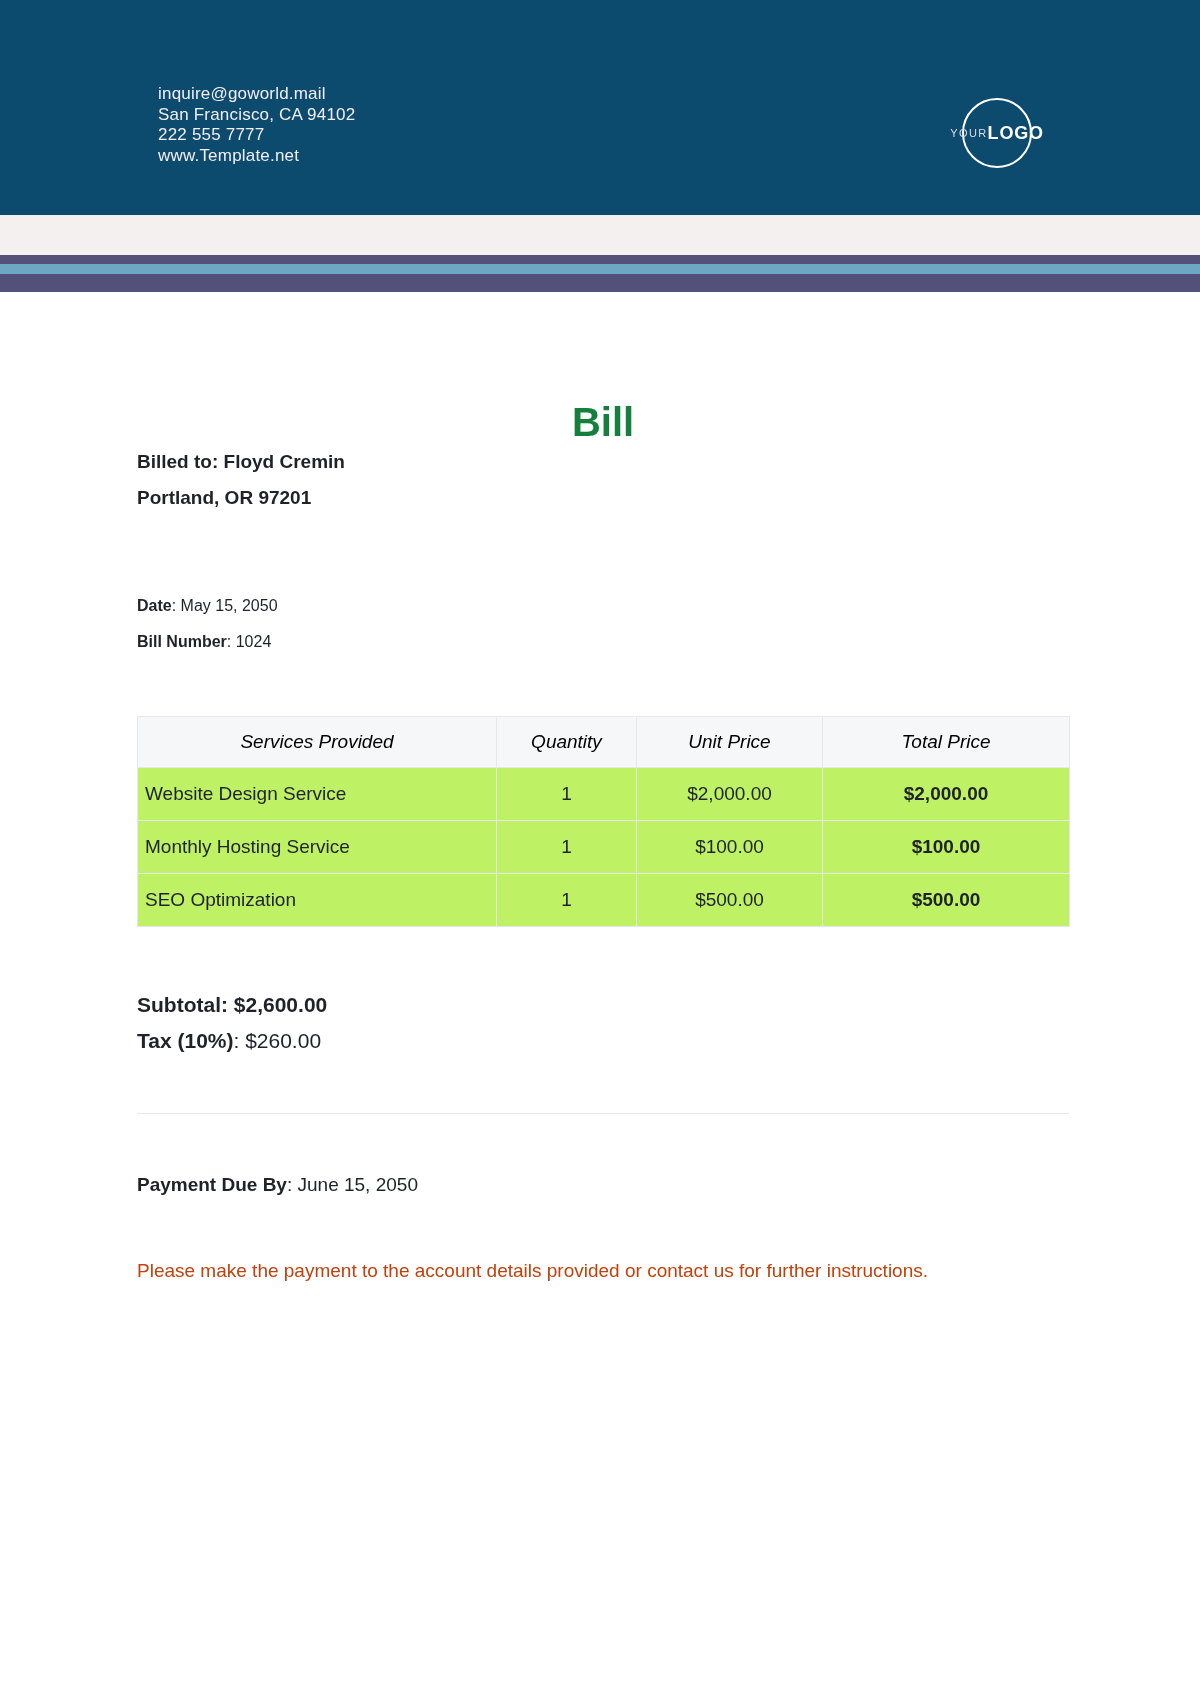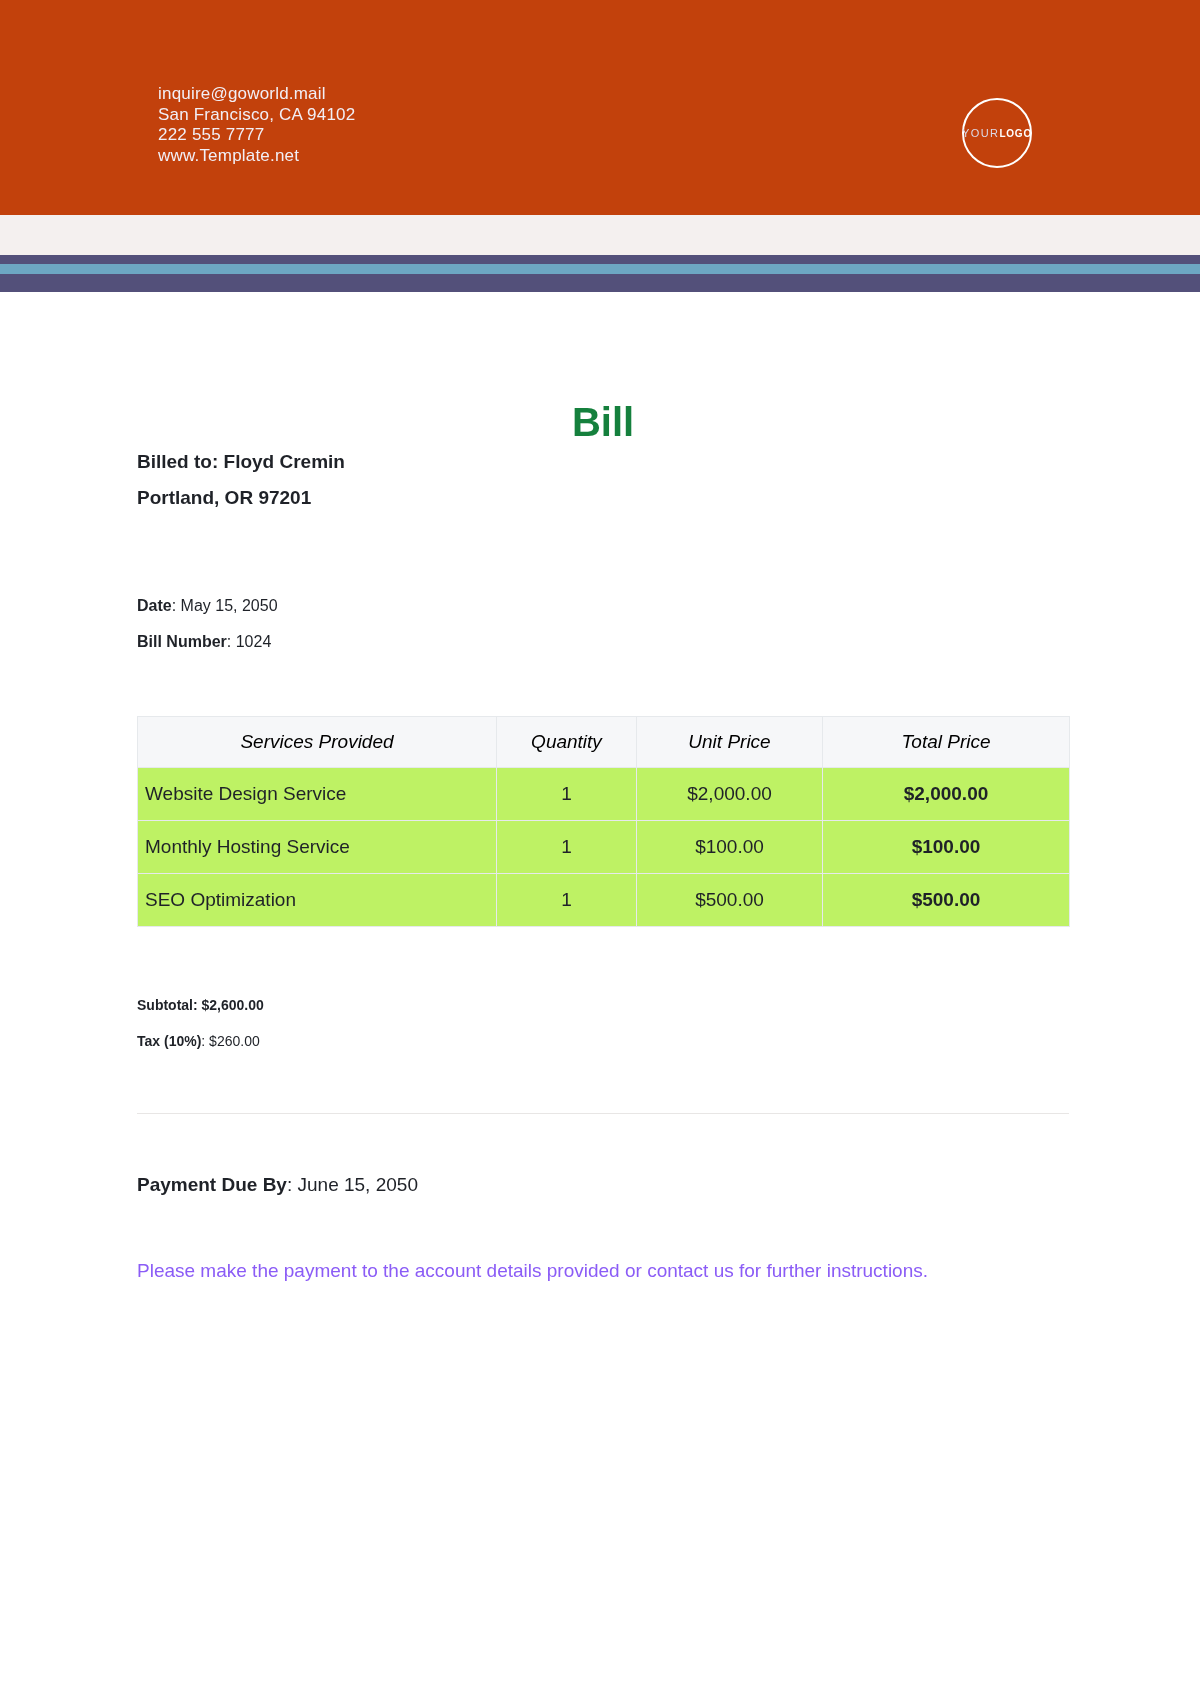--- a/index.html
+++ b/index.html
@@ -8,21 +8,21 @@
     background: #ffffff;
     font-family: "Liberation Sans", sans-serif;
     color: #1f2228;
     overflow: hidden;
     position: relative;
   }
 
   
   .hdr {
     height: 215px;
-    background: #c2410c;
+    background: #0c4a6e;
     position: relative;
   }
   .hdr-contact {
     position: absolute;
     left: 158px; top: 84px;
     font-size: 17px;
     line-height: 20.5px;
     color: #f2eff6;
     font-weight: 400;
     letter-spacing: 0.2px;
@@ -31,21 +31,21 @@
     position: absolute;
     left: 962px; top: 98px;
     width: 66px; height: 66px;
     border: 2.5px solid #ffffff;
     border-radius: 50%;
     display: flex; flex-direction: row;
     align-items: center; justify-content: center;
     text-align: center;
   }
   .logo-line1 { font-size: 11px; letter-spacing: 1.4px; color: #dcdae8; font-weight: 400; }
-  .logo-line2 { font-size: 10px; letter-spacing: 0.8px; color: #ffffff; font-weight: 700; }
+  .logo-line2 { font-size: 18px; letter-spacing: 0.8px; color: #ffffff; font-weight: 700; }
 
   
   .band-cream  { height: 40px; background: #f4f0ef; }
   .band-dark1  { height: 9px;  background: #53507a; }
   .band-blue   { height: 10px; background: #6da7c3; }
   .band-dark2  { height: 18px; background: #53507a; }
 
   
   .content { margin-left: 137px; width: 932px; }
 
@@ -86,39 +86,39 @@
   }
   table.bill td {
     height: 50px;
     text-align: center;
     color: #1f2228;
   }
   table.bill td.svc { text-align: left; padding-left: 7px; }
   table.bill td.tot { font-weight: 700; }
 
   
-  .totals { margin-top: 60px; font-size: 14px; line-height: 36px; }
+  .totals { margin-top: 60px; font-size: 21px; line-height: 36px; }
   .totals .b { font-weight: 700; }
 
   .divider {
     margin-top: 54px;
     width: 932px;
     border: none;
     border-top: 1.5px solid #e8e6e5;
     height: 0;
   }
 
   .payment-line { margin-top: 53px; font-size: 19px; line-height: 36px; }
 
   .note {
     margin-top: 48px;
     font-size: 19px;
     line-height: 40px;
     max-width: 905px;
-    color: #8b5cf6;
+    color: #c2410c;
   }
 </style>
 </head>
 <body>
 
 <div class="hdr">
   <div class="hdr-contact">
     <div>inquire@goworld.mail</div>
     <div>San Francisco, CA 94102</div>
     <div>222 555 7777</div>

